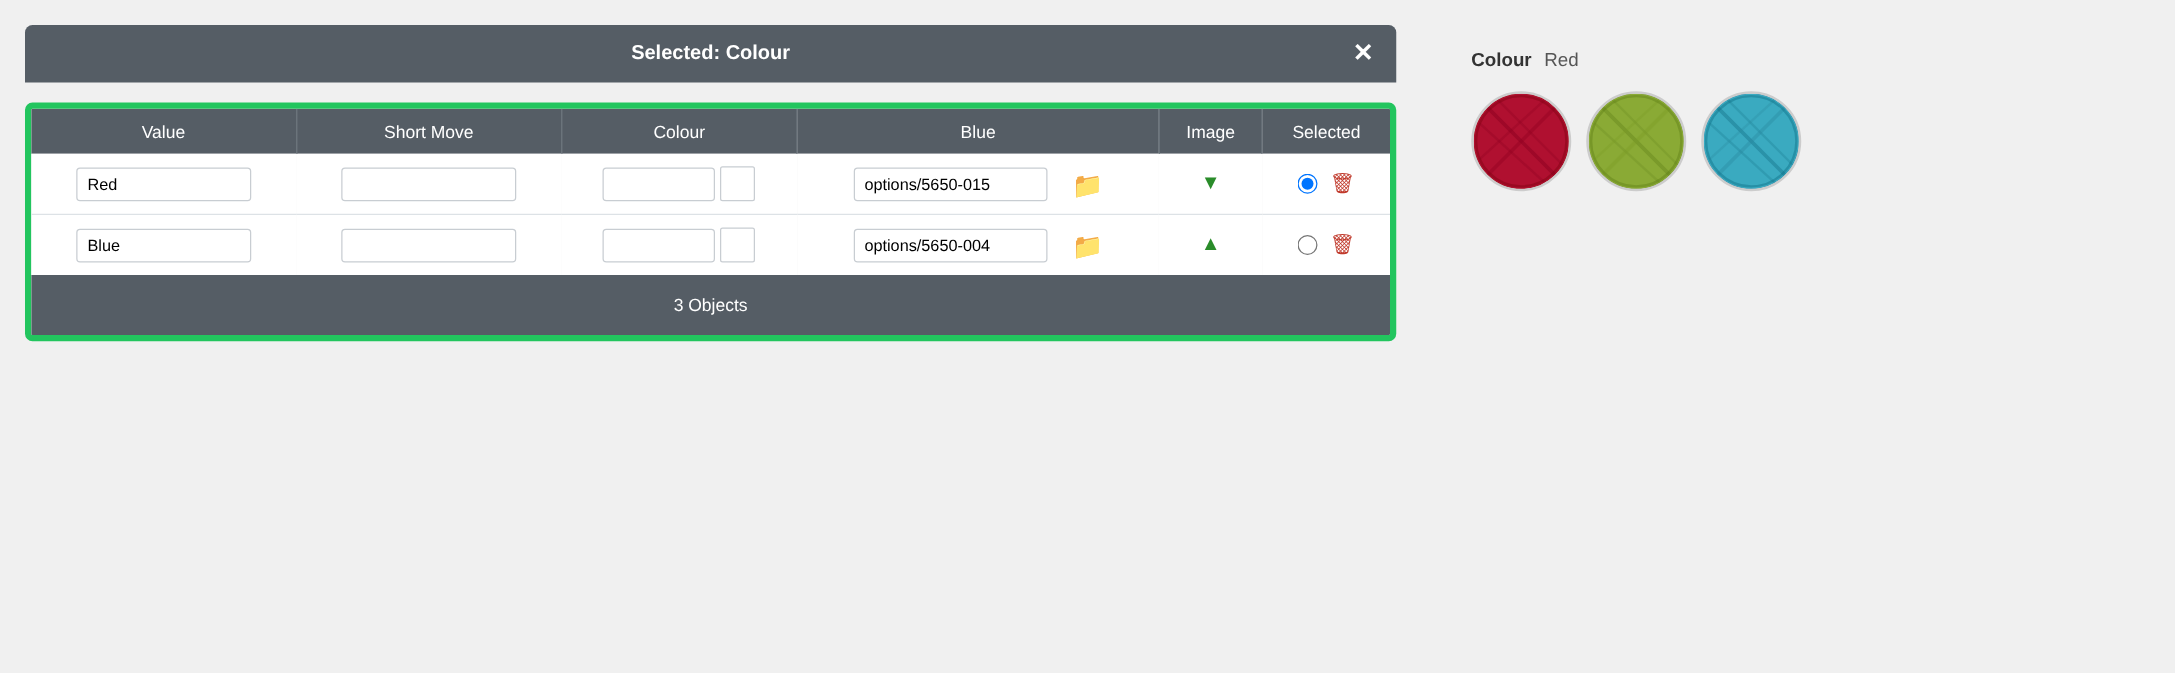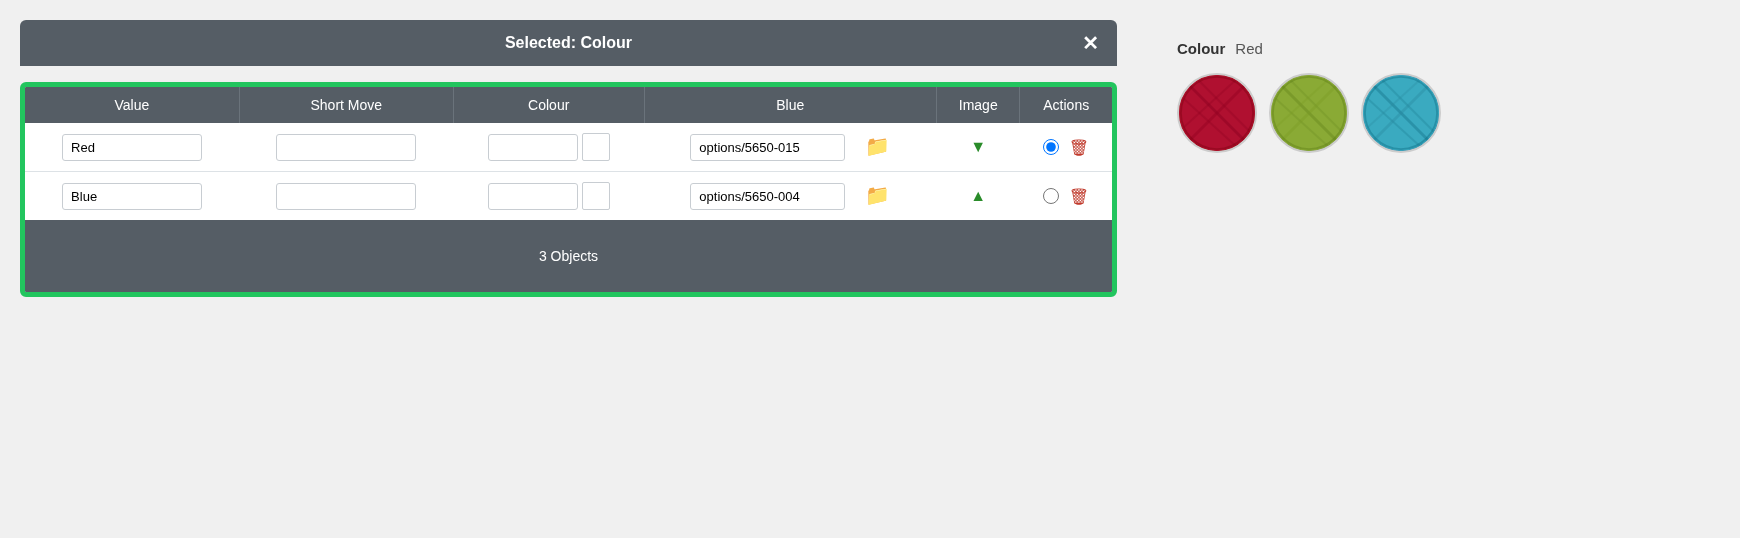--- a/index.html
+++ b/index.html
@@ -113,21 +113,21 @@
       width: 28px;
       height: 28px;
       border: 1px solid #c8cdd2;
       border-radius: 2px;
       background: #fff;
       cursor: pointer;
     }
 
     .image-input-group {
       display: flex;
-      align-items: flex-start;
+      align-items: flex-end;
       gap: 20px;
       justify-content: center;
     }
     .image-text-input {
       border: 1px solid #c8cdd2;
       border-radius: 3px;
       padding: 5px 8px;
       font-size: 13px;
       width: 155px;
     }
@@ -165,21 +165,21 @@
       color: #c0392b;
       font-size: 16px;
       cursor: pointer;
     }
 
     
     .table-footer {
       background: #555d65;
       color: #fff;
       text-align: center;
-      padding: 28px;
+      padding: 16px;
       font-size: 14px;
     }
 
     
     .preview-panel {
       padding: 20px;
       display: flex;
       flex-direction: column;
       gap: 16px;
     }
@@ -244,21 +244,21 @@
 
   <div class="table-container">
     <table>
       <thead>
         <tr>
           <th>Value</th>
           <th>Short Move</th>
           <th>Colour</th>
           <th>Blue</th>
           <th>Image</th>
-          <th>Actions</th>
+          <th>Selected</th>
         </tr>
       </thead>
       <tbody id="table-body">
 
       <tr>
             <td><input type="text" class="text-input" value="Red" style=""></td>
             <td><input type="text" class="text-input" style=""></td>
             <td>
               <div class="colour-input-group">
                 <input type="text" class="colour-text-input" style="">

